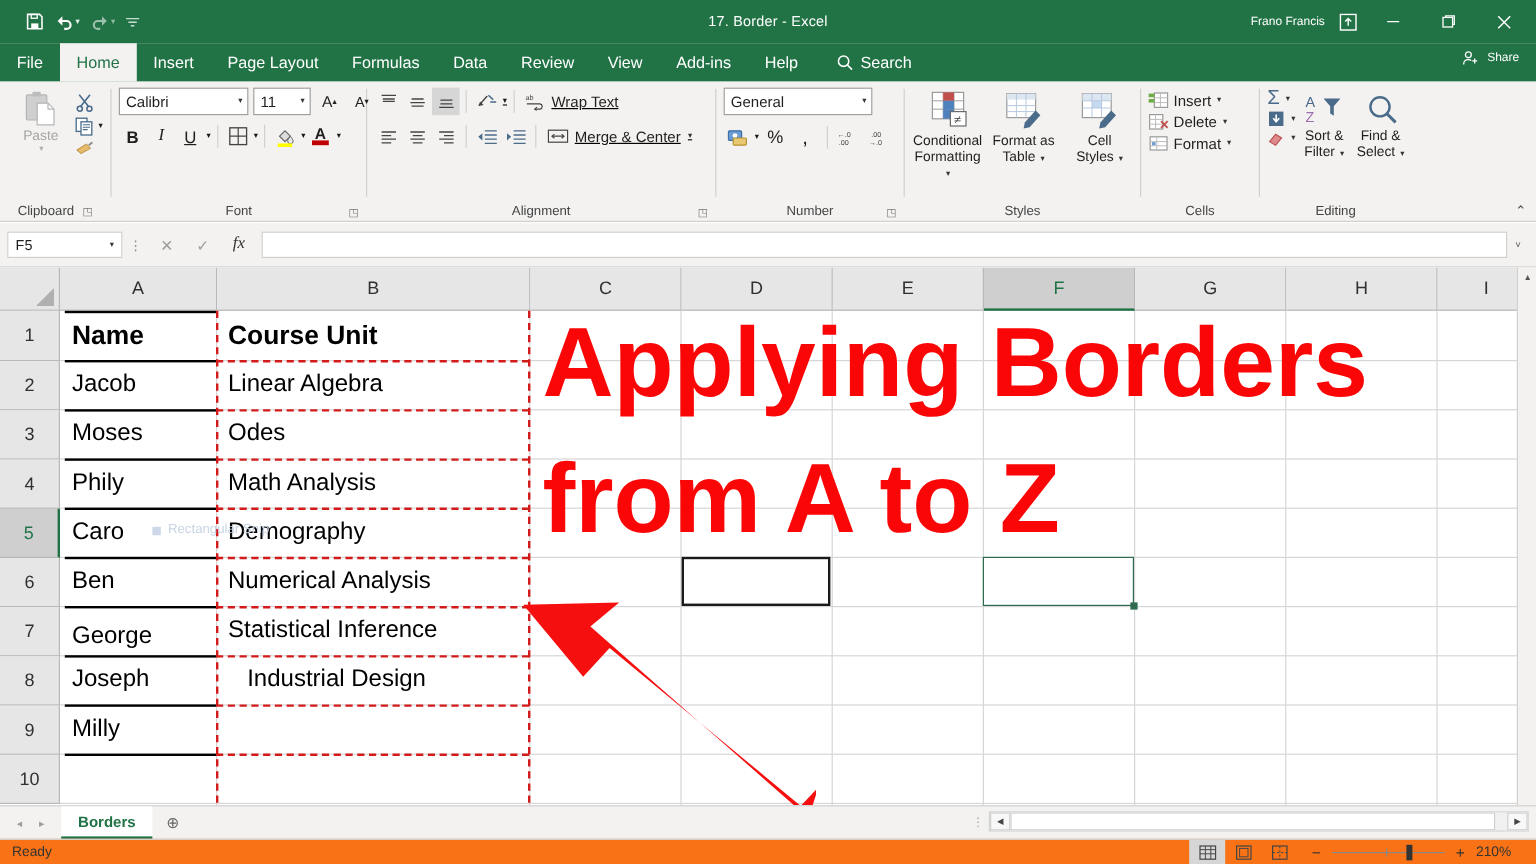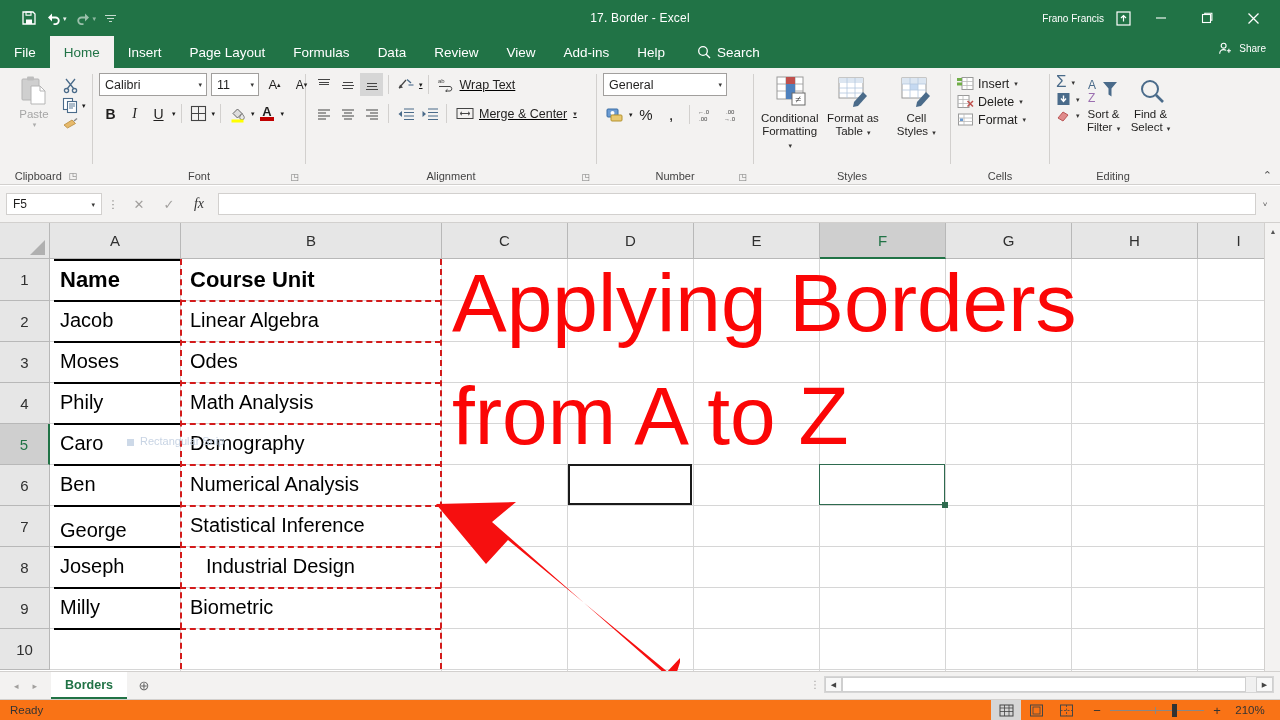--- a/index.html
+++ b/index.html
@@ -193,21 +193,21 @@
     content: ""; position: absolute; right: -4px; bottom: -4px;
     width: 6px; height: 6px; background: #2e6b4f;
   }
   .watermark {
     position: absolute; font-size: 11px; color: #c8d4e4; white-space: nowrap;
   }
   .wm-sq { position: absolute; width: 7px; height: 7px; background: #cdd9e8; }
 
   
   .overlay-text {
-    position: absolute; color: #fb0606; font-weight: 400;
+    position: absolute; color: #fb0606; font-weight: 700;
     font-family: "Liberation Sans", sans-serif; white-space: nowrap;
     line-height: 1;
   }
   .ov1 { left: 452px; top: 262px; font-size: 82px; }
   .ov2 { left: 452px; top: 375px; font-size: 82px; }
 
   .vscroll {
     position: absolute; right: 0; top: 223px; width: 16px; height: 448px;
     background: #f3f2f1; border-left: 1px solid #d2d0ce;
   }
@@ -244,21 +244,21 @@
   .status-left { padding-left: 10px; }
   .status-right { position: absolute; right: 8px; display: flex; align-items: center; gap: 0; }
   .viewbtn { width: 30px; height: 20px; display: flex; align-items: center; justify-content: center; }
   .viewbtn.on { background: #d6d6d6; }
   .zoomctl { display: flex; align-items: center; gap: 7px; margin-left: 10px; }
   .zoom-minus, .zoom-plus { font-size: 13px; color: #333; width: 12px; text-align: center; }
   .zoom-track { position: relative; width: 94px; height: 13px; }
   .zoom-track:before { content:""; position:absolute; left:0; right:0; top:6px; height:1px; background:#8a8886; }
   .zoom-mid { position: absolute; left: 45px; top: 3px; width: 1px; height: 7px; background: #8a8886; }
   .zoom-thumb { position: absolute; left: 62px; top: 0; width: 5px; height: 13px; background: #333; }
-  .zoom-val { width: 42px; text-align: center; font-size: 11.5px; padding-right: 2px;}
+  .zoom-val { width: 42px; text-align: left; font-size: 11.5px; padding-right: 2px;}
 </style>
 </head>
 <body>
 
 <div id="app">
 
   <div class="titlebar">
     <div class="qat">
       <div class="qat-btn">
         <svg width="16" height="16" viewBox="0 0 16 16">
@@ -823,21 +823,20 @@
       <div class="cell" style="left:6px;top:369px;width:124px;height:41px"></div>
 
       <div class="cell bold" style="left:136px;top:0;width:254px;height:41px">Course Unit</div>
       <div class="cell" style="left:136px;top:41px;width:254px;height:41px">Linear Algebra</div>
       <div class="cell" style="left:136px;top:82px;width:254px;height:41px">Odes</div>
       <div class="cell" style="left:136px;top:123px;width:254px;height:41px">Math Analysis</div>
       <div class="cell" style="left:136px;top:164px;width:254px;height:41px">Demography</div>
       <div class="cell" style="left:136px;top:205px;width:254px;height:41px">Numerical Analysis</div>
       <div class="cell" style="left:136px;top:246px;width:254px;height:41px">Statistical Inference</div>
       <div class="cell" style="left:152px;top:287px;width:254px;height:41px">Industrial Design</div>
-      <div class="cell" style="left:136px;top:328px;width:254px;height:41px">Biometric</div>
       <div class="cell" style="left:136px;top:369px;width:254px;height:41px"></div>
 
       <div class="wm-sq" style="left:77px;top:180px"></div>
       <div class="watermark" style="left:90px;top:176px">Rectangular Snip</div>
 
       <div class="blackbox" style="left:518px;top:205px;width:124px;height:41px"></div>
 
       <div class="activecell" style="left:769px;top:205px;width:126px;height:41px"></div>
     </div>
 

